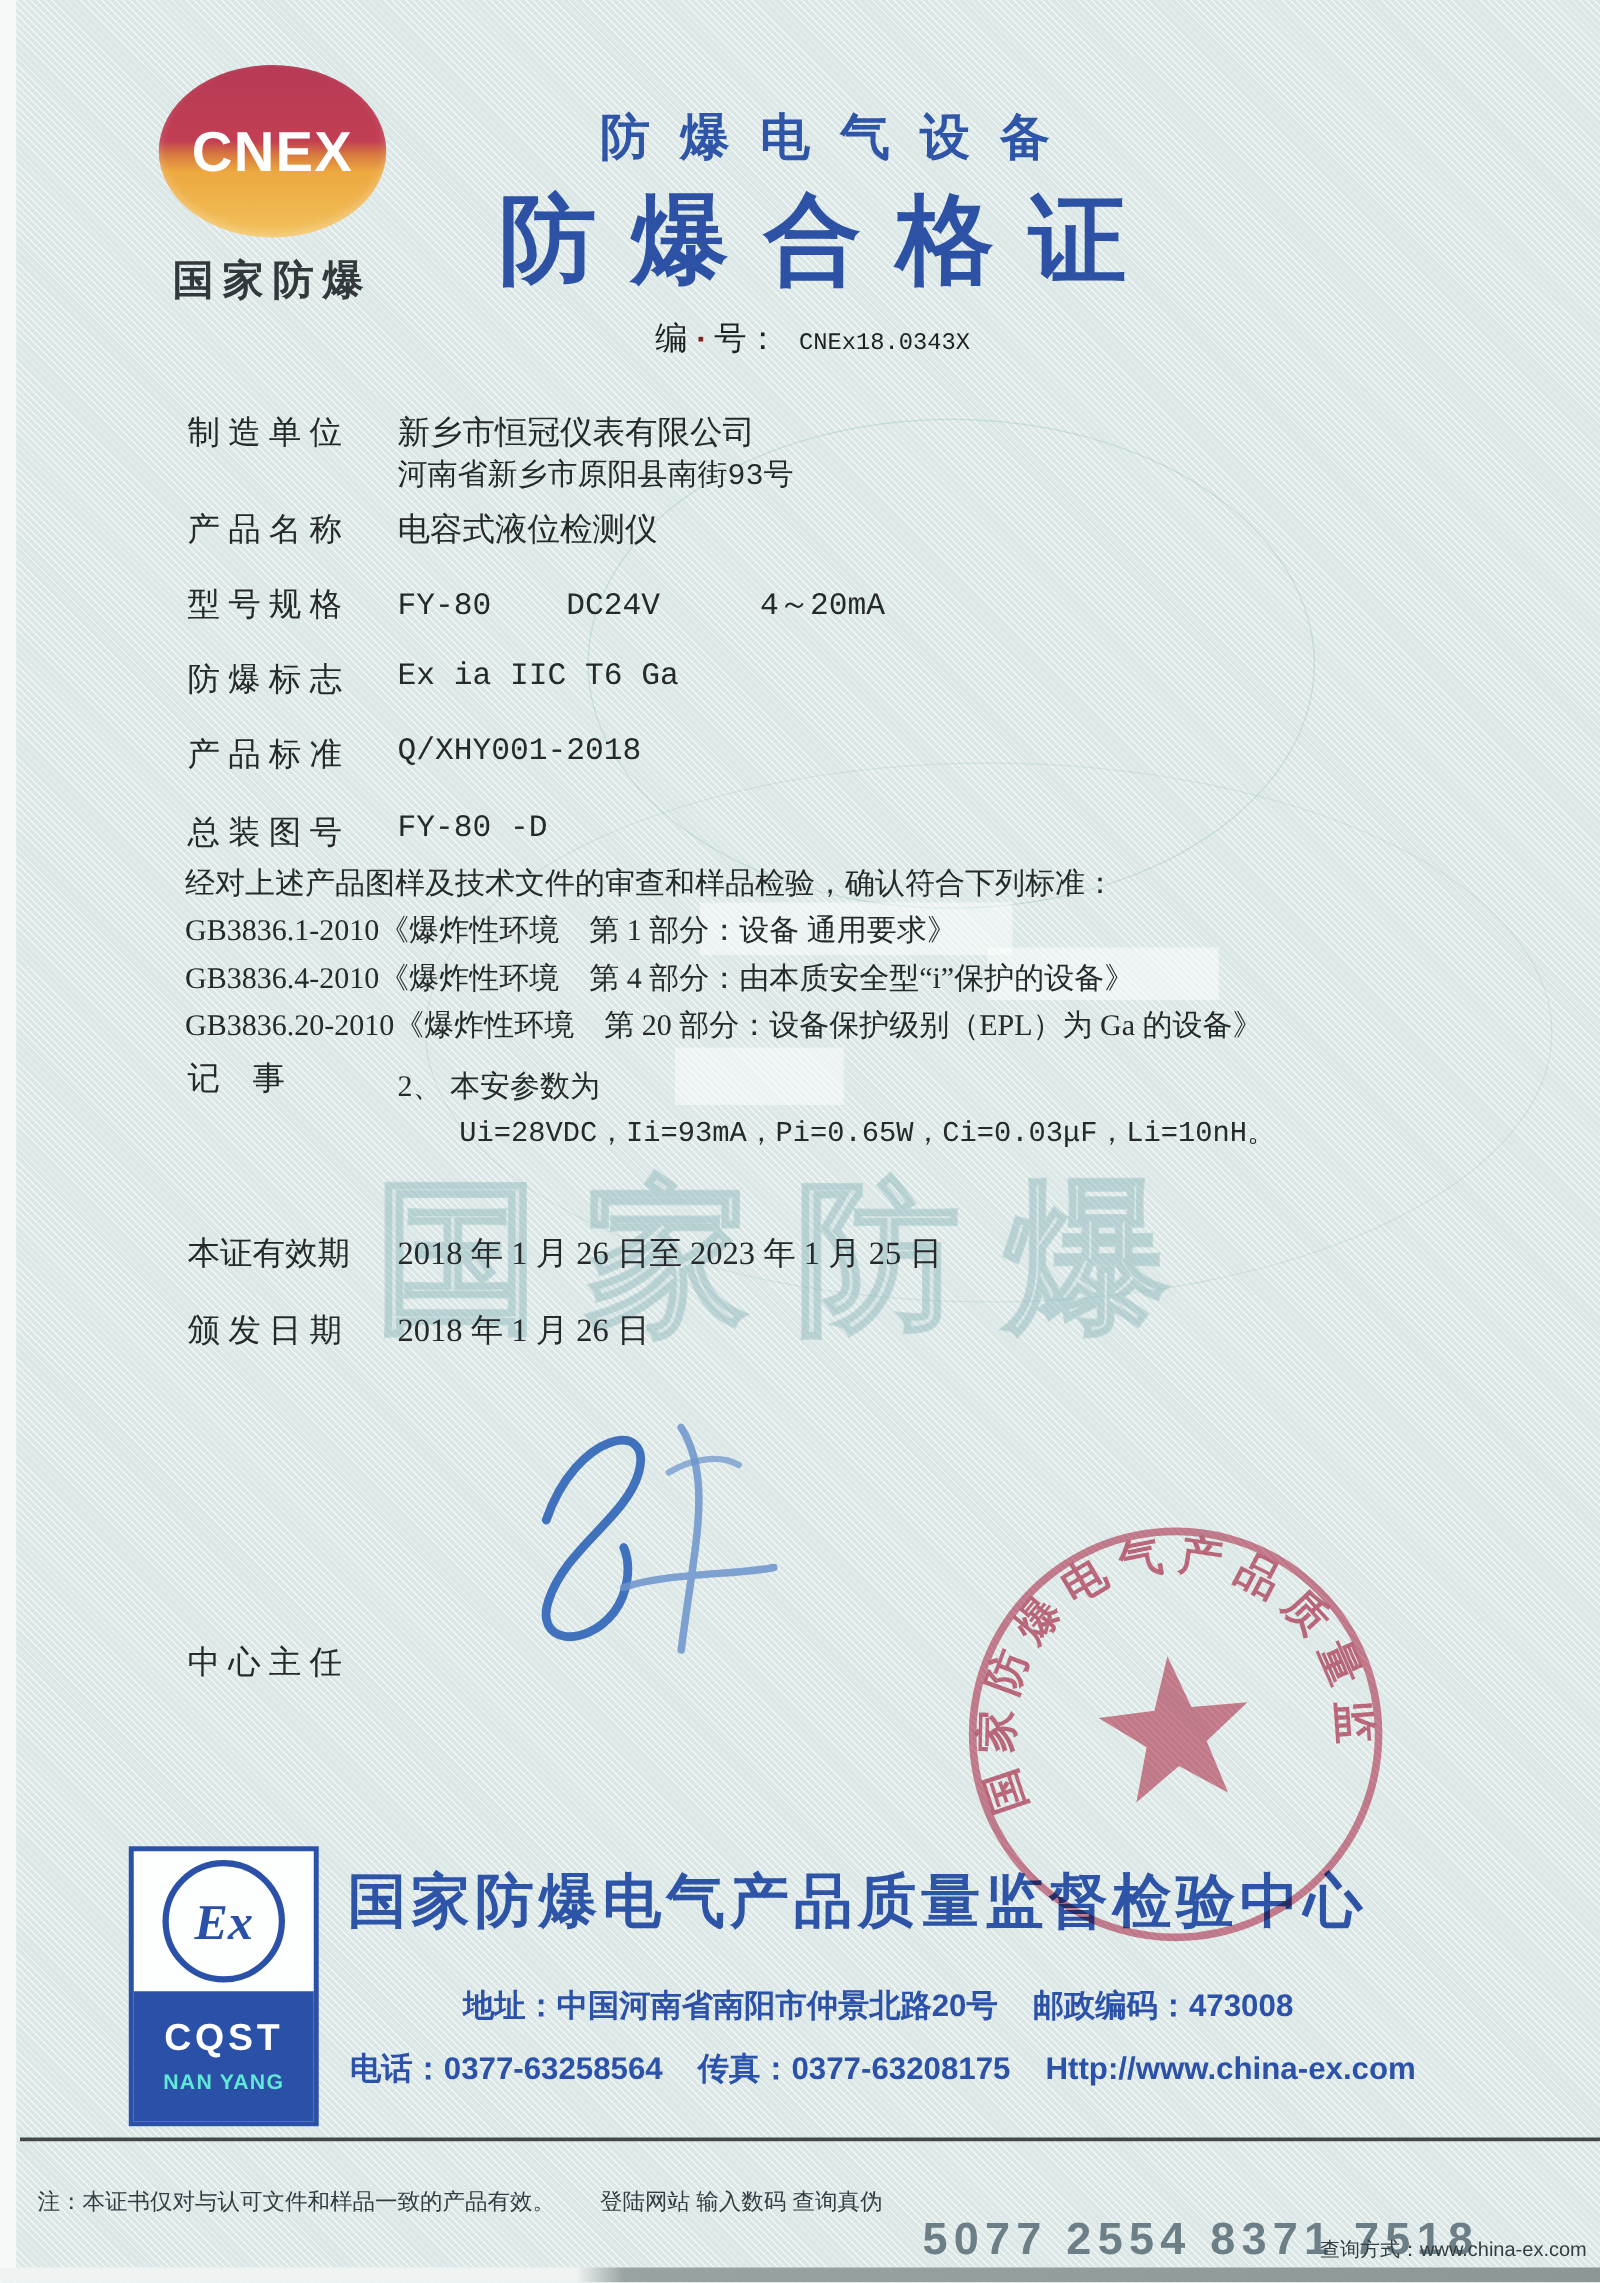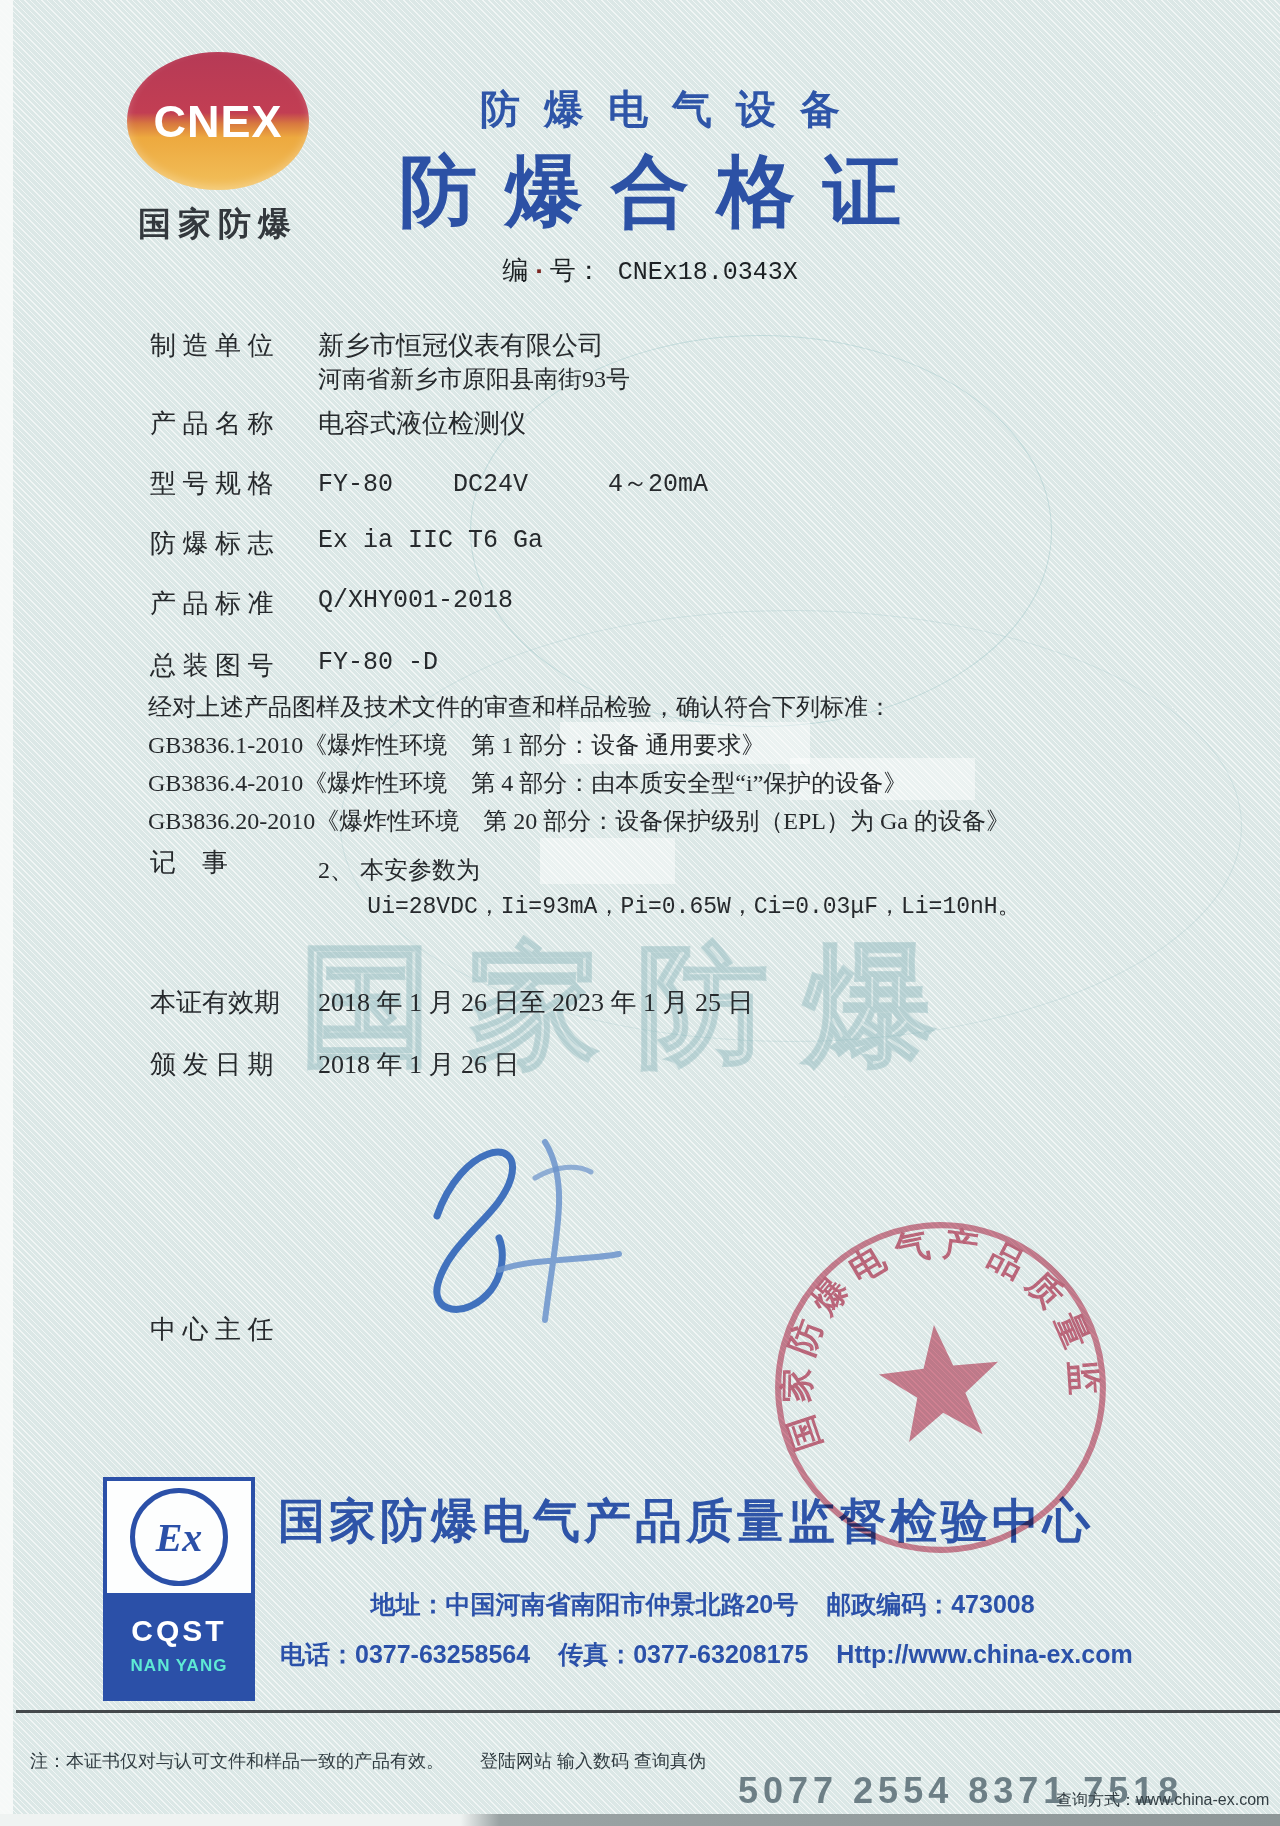--- a/index.html
+++ b/index.html
@@ -25,29 +25,29 @@
     display:flex;align-items:center;justify-content:center;box-shadow:inset 0 -4px 8px rgba(255,255,255,.25);}
   .cnex-word{color:#fff;font:bold 45px "Liberation Sans",sans-serif;letter-spacing:1px;margin-top:2px;text-align:center;}
   .cnex-caption{margin-top:12px;text-align:center;font:600 33px "Liberation Sans",sans-serif;
     color:#33383d;letter-spacing:7px;}
   .subtitle{left:340px;top:82px;width:640px;text-align:center;font:bold 40px "Liberation Sans",sans-serif;
     letter-spacing:24px;text-indent:24px;color:#2e55a8;z-index:1;}
   .big-title{left:320px;top:140px;width:660px;text-align:center;font:bold 78px "Liberation Sans",sans-serif;
     letter-spacing:28px;text-indent:28px;color:#2c51a5;z-index:1;}
   .certno{left:320px;top:253px;width:660px;text-align:center;font:26px "Liberation Serif",serif;color:#1d2124;z-index:1;}
   .certno .dot{color:#7a2420;font-size:15px;vertical-align:3px;padding:0 8px;}
-  .certno .num{font-family:"Liberation Mono",monospace;font-size:25px;margin-left:16px;}
+  .certno .num{font-family:"Liberation Mono",monospace;font-size:19px;margin-left:16px;}
   
   .frow{position:absolute;left:150px;z-index:1;}
   .flabel{display:inline-block;width:168px;font-size:26px;vertical-align:top;}
   .fval{font-size:26px;}
   .mono{font-family:"Liberation Mono",monospace;font-size:25px;}
   .addr2{margin-top:7px;font-size:24px;}
   .gapv{display:inline-block;width:60px;}
-  .stack{display:inline-block;}
+  .stack{display:inline-block;font-family:Liberation Mono, monospace;}
   
   .standards{left:148px;top:688px;width:1000px;font-size:24px;line-height:38px;z-index:1;}
   
   .notes-label{left:150px;top:845px;font-size:26px;z-index:1;}
   .notes-body{left:318px;top:843px;width:706px;font-size:24px;line-height:37px;z-index:1;}
   .hang{padding-left:44px;text-indent:-44px;}
   .notes-item2{margin-top:9px;}
   .params{padding-left:46px;font-family:"Liberation Mono",monospace;font-size:23px;text-align:center;}
   
   .vrow .fval, .vrow .flabel{font-size:26px;}

